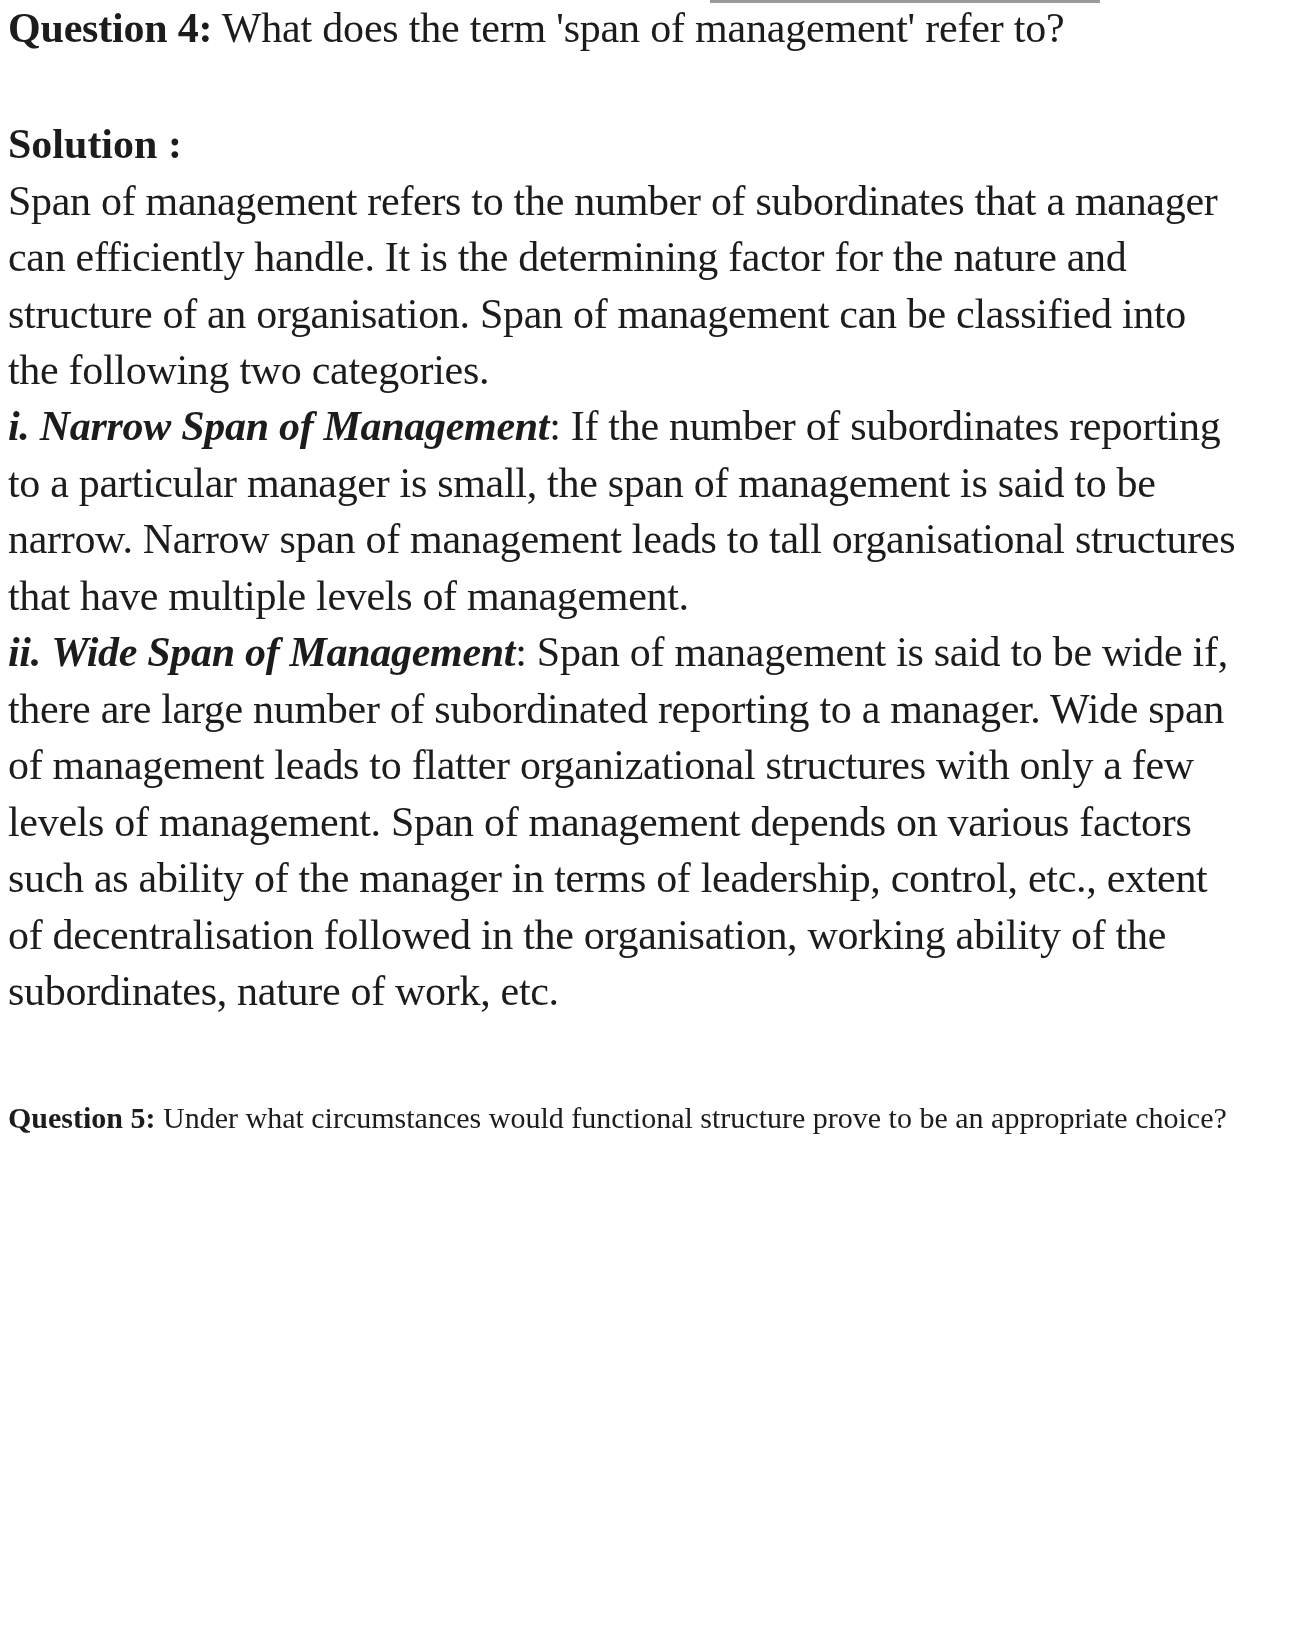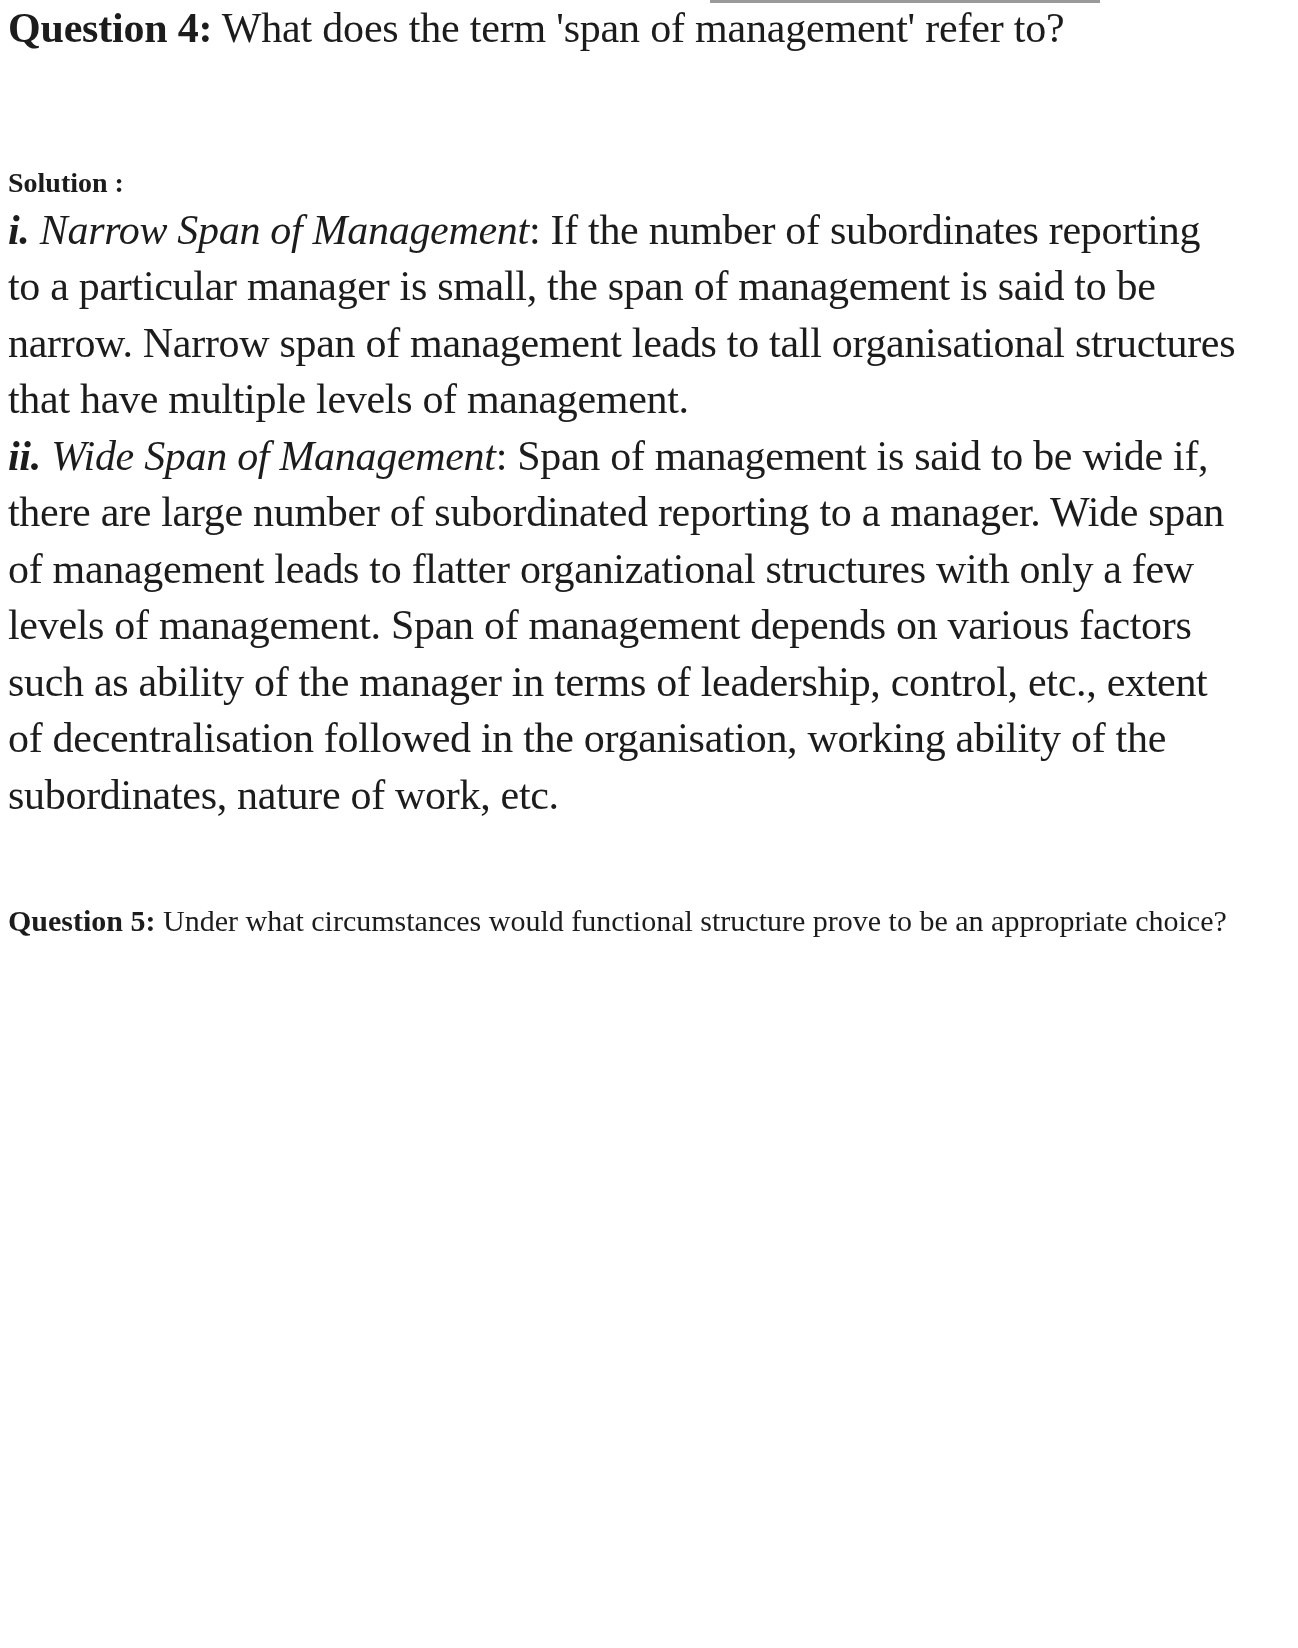--- a/index.html
+++ b/index.html
@@ -24,38 +24,37 @@
   .block {
     font-size: 42px;
     line-height: 1.34;
     letter-spacing: -0.2px;
   }
   .q-label {
     font-weight: bold;
   }
   .sol-head {
     font-weight: bold;
-    font-size: 28px;
+    font-size: 42px;
     line-height: 1.34;
-    margin-top: 48px;
   }
   .spacer-md {
     height: 60px;
   }
   .spacer-lg {
     height: 78px;
   }
   .para {
     font-size: 42px;
     line-height: 1.345;
     letter-spacing: -0.3px;
     text-align: left;
   }
   .sub-title {
-    font-weight: normal;
+    font-weight: bold;
     font-style: italic;
   }
   .sub-idx {
     font-weight: bold;
     font-style: italic;
   }
   .topline {
     position: absolute;
     top: 0;
     left: 710px;
@@ -76,20 +75,21 @@
   <div class="topline"></div>
 
   <div class="block">
     <span class="q-label">Question 4:</span><span> What does the term 'span of management' refer to?</span>
   </div>
 
   <div class="spacer-md"></div>
 
   <div class="sol-head">Solution :</div>
 
+  <div class="para">Span of management refers to the number of subordinates that a manager can efficiently handle. It is the determining factor for the nature and structure of an organisation. Span of management can be classified into the following two categories.</div>
 
   <div class="para">
     <span class="sub-idx">i.</span>
     <span class="sub-title">Narrow Span of Management</span><span>: If the number of subordinates reporting to a particular manager is small, the span of management is said to be narrow. Narrow span of management leads to tall organisational structures that have multiple levels of management.</span>
   </div>
 
   <div class="para">
     <span class="sub-idx">ii.</span>
     <span class="sub-title">Wide Span of Management</span><span>: Span of management is said to be wide if, there are large number of subordinated reporting to a manager. Wide span of management leads to flatter organizational structures with only a few levels of management. Span of management depends on various factors such as ability of the manager in terms of leadership, control, etc., extent of decentralisation followed in the organisation, working ability of the subordinates, nature of work, etc.</span>
   </div>

